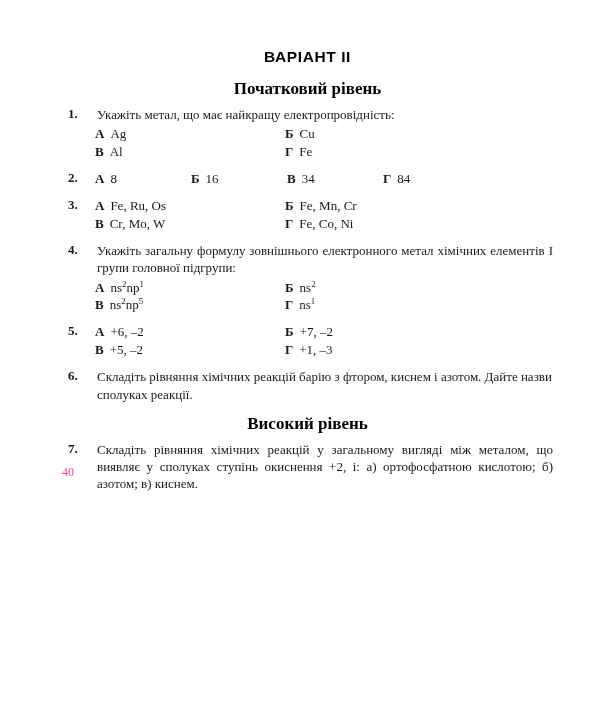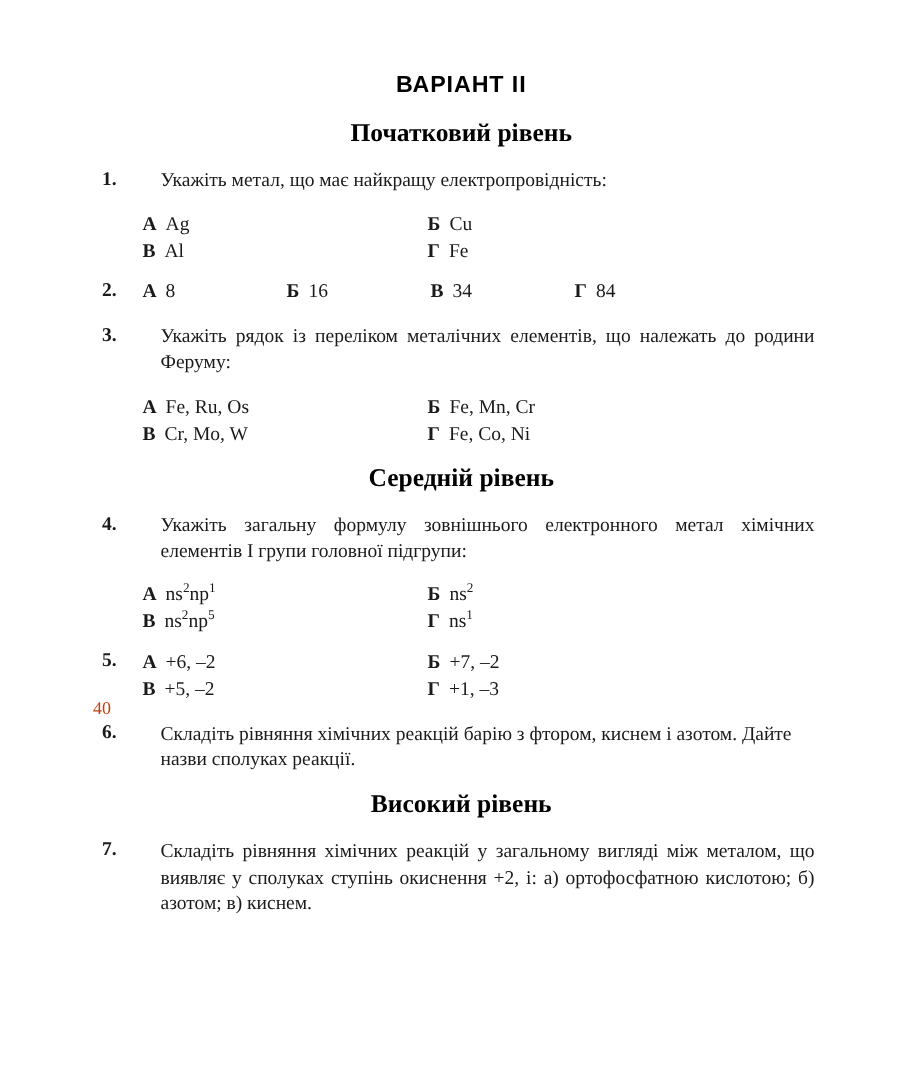--- a/index.html
+++ b/index.html
@@ -54,21 +54,21 @@
     left: 8px;
     top: 0;
     font-weight: bold;
     font-size: 13px;
   }
   .q-text {
     font-size: 13px;
     line-height: 1.33;
     text-align: justify;
     text-align-last: left;
-    margin: 12px;
+    margin: 2px;
   }
   .q-text.nojust {
     text-align: left;
   }
 
   
   .options {
     margin-top: 2px;
     font-size: 13px;
     line-height: 1.38;
@@ -96,21 +96,21 @@
     vertical-align: super;
     line-height: 0;
   }
 
   
   .page-number {
     position: absolute;
     left: 62px;
     bottom: 24px;
     font-size: 12px;
-    color: #c2410c;
+    color: #ec4899;
   }
 </style>
 </head>
 <body>
 
 <div class="page">
 
   <div class="variant-title">ВАРІАНТ II</div>
 
   <div class="level-heading">Початковий рівень</div>
@@ -161,21 +161,20 @@
         <span class="opt">
           <span class="opt-letter">Г</span>
           <span>84</span>
         </span>
       </div>
     </div>
   </div>
 
   <div class="question">
     <span class="q-num">3.</span>
-    <p class="q-text">Укажіть рядок із переліком металічних елементів, що належать до родини Феруму:</p>
     <div class="options cols2">
       <div class="opt-row">
         <span class="opt">
           <span class="opt-letter">А</span>
           <span>Fe, Ru, Os</span>
         </span>
         <span class="opt">
           <span class="opt-letter">Б</span>
           <span>Fe, Mn, Cr</span>
         </span>
@@ -186,21 +185,20 @@
           <span>Cr, Mo, W</span>
         </span>
         <span class="opt">
           <span class="opt-letter">Г</span>
           <span>Fe, Co, Ni</span>
         </span>
       </div>
     </div>
   </div>
 
-  <div class="level-heading spaced">Середній рівень</div>
 
   <div class="question">
     <span class="q-num">4.</span>
     <p class="q-text">Укажіть загальну формулу зовнішнього електронного метал хімічних елементів І групи головної підгрупи:</p>
     <div class="options cols2">
       <div class="opt-row">
         <span class="opt">
           <span class="opt-letter">А</span>
           <span><span>ns</span><sup>2</sup><span>np</span><sup>1</sup></span>
         </span>

